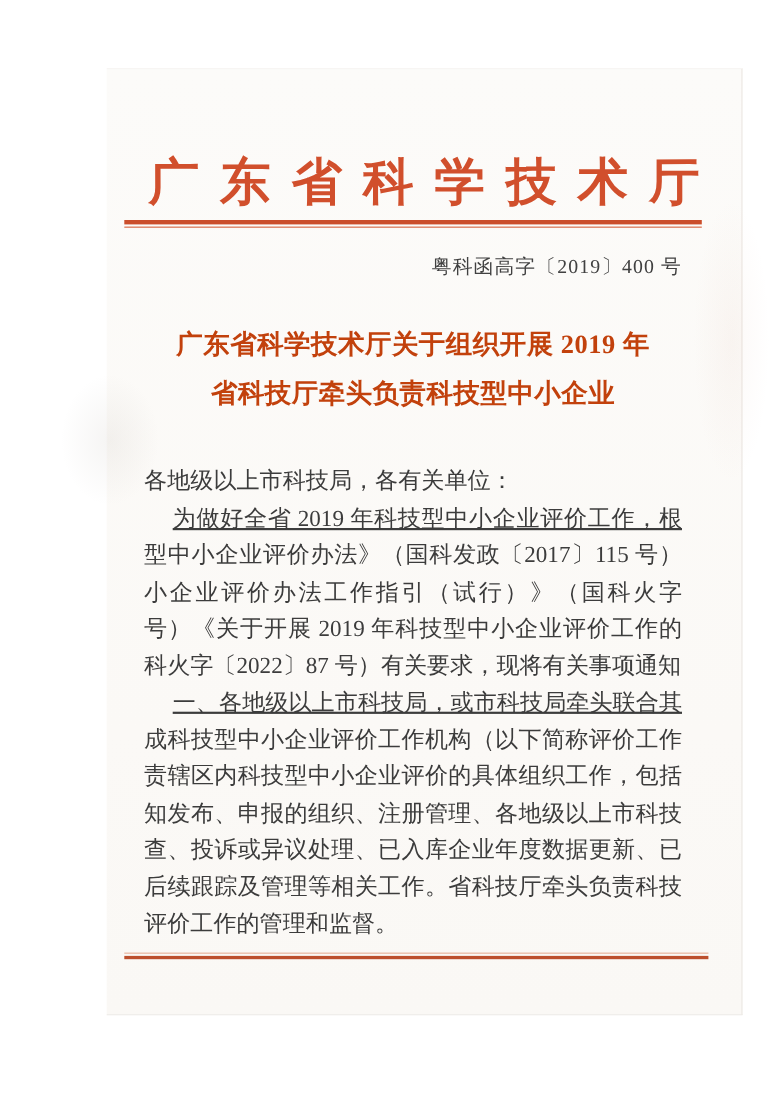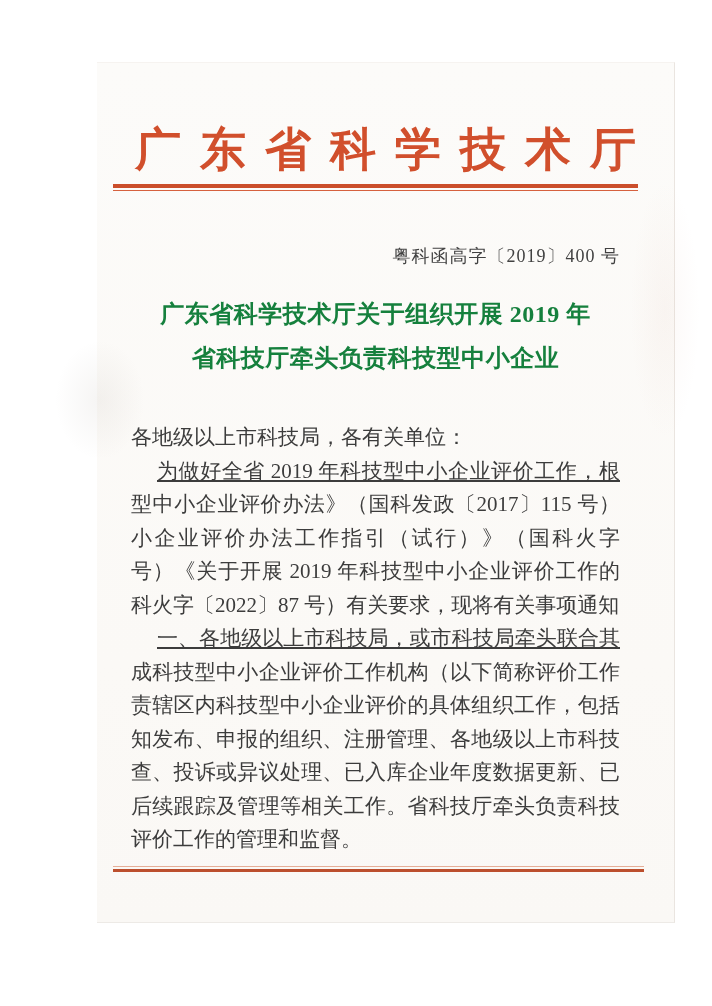--- a/index.html
+++ b/index.html
@@ -35,60 +35,60 @@
   .smudge-b {
     position: absolute;
     left: 630px; top: 180px; width: 70px; height: 260px;
     background: radial-gradient(ellipse at center, rgba(210,160,140,0.07) 0%, rgba(210,160,140,0) 70%);
   }
 
   
   .letterhead {
     position: absolute;
     left: 113px;
-    top: 124px;
+    top: 140px;
     width: 525px;
   }
   .agency {
     font-size: 46px;
     font-weight: bold;
     line-height: 52px;
     color: #d14f2c;
     letter-spacing: 19px;
     padding-left: 22px;
     text-align: center;
     white-space: nowrap;
   }
   .rule-thick { margin-top: 8px; height: 4px; background: #cb4e2b; }
   .rule-thin  { margin-top: 2px; height: 1px; background: #d6613e; }
 
   
   .doc-number {
     position: absolute;
     left: 131px;
-    top: 243px;
+    top: 229px;
     width: 489px;
     text-align: right;
     font-size: 18px;
     line-height: 26px;
     letter-spacing: 1px;
     color: #414141;
   }
 
   
   .title-block {
     position: absolute;
     left: 131px;
     top: 292px;
     width: 489px;
     text-align: center;
     font-size: 24px;
     font-weight: bold;
     line-height: 44px;
-    color: #15803d;
+    color: #c2410c;
     letter-spacing: 0.5px;
   }
 
   
   .body-block {
     position: absolute;
     left: 131px;
     top: 421px;
     width: 489px;
     font-size: 21px;

